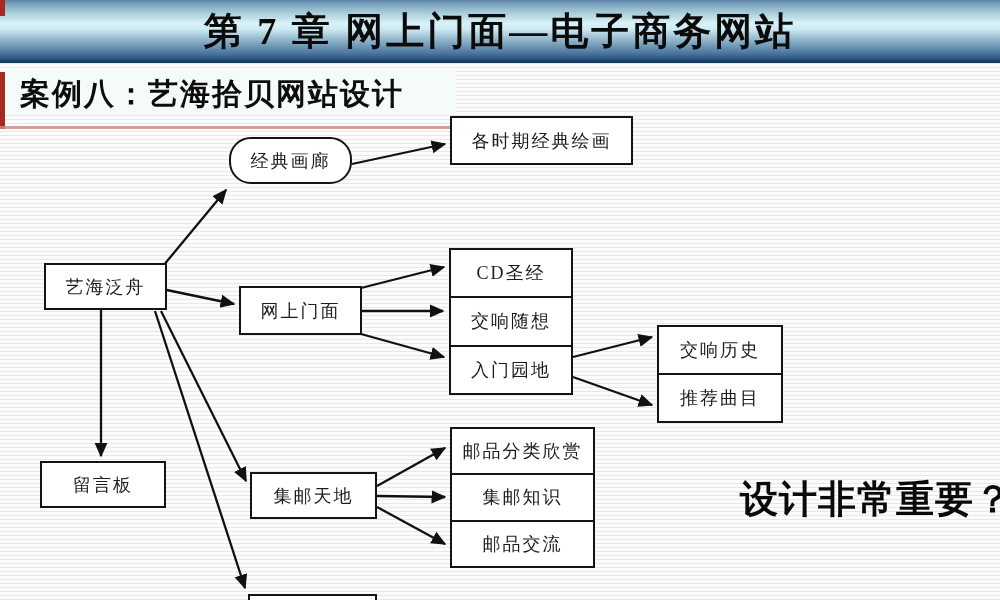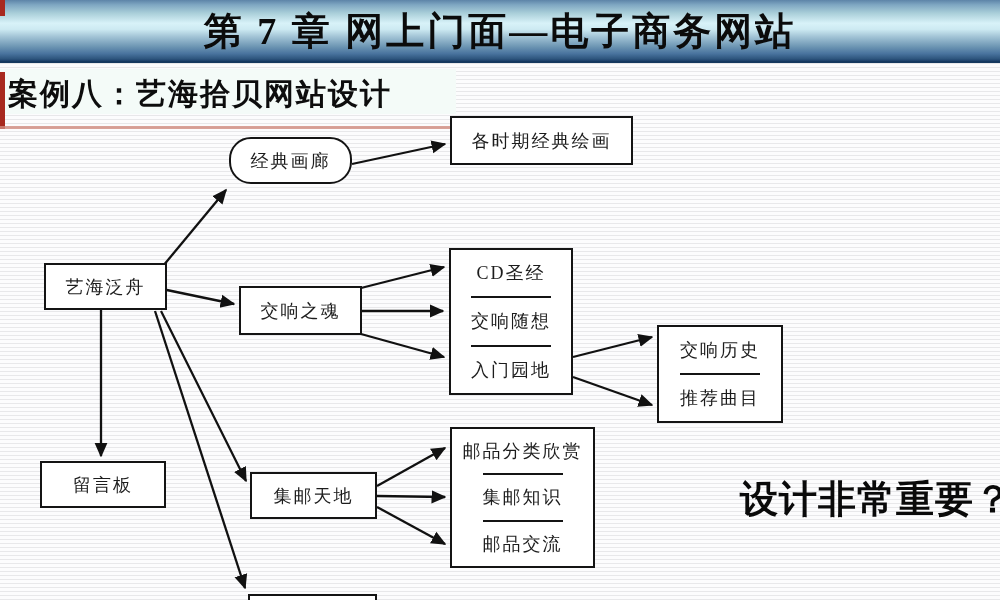--- a/index.html
+++ b/index.html
@@ -21,37 +21,37 @@
   .title-text {
     font-size:38px; font-weight:bold; color:#0b0b0b; letter-spacing:3px;
     white-space:nowrap; text-align:center; padding-top:2px;
   }
   
   .red-strip-top  { position:absolute; left:0; top:0;  width:5px; height:16px; background:#a8291f; }
   .red-strip-side { position:absolute; left:0; top:72px; width:5px; height:57px; background:#a8291f; }
   .subtitle-band  { position:absolute; left:0; top:69px; width:456px; height:45px; background:#f4fbf8; }
   .subtitle-underline { position:absolute; left:0; top:126px; width:456px; height:3px; background:#cf8b80; opacity:.8; }
   .subtitle-text {
-    position:absolute; left:8px; top:74px; font-size:30px; font-weight:bold;
+    position:absolute; left:20px; top:74px; font-size:30px; font-weight:bold;
     color:#0d0d0d; letter-spacing:2px; white-space:nowrap;text-align:right;
   }
   
   .node {
     position:absolute; background:#fff; border:2px solid #141414;
     display:flex; align-items:center; justify-content:center;
     font-size:18px; color:#1c1c1c; letter-spacing:2px; white-space:nowrap;
   }
   .n-root      { left:44px;  top:263px; width:123px; height:47px; }
   .n-gallery   { left:229px; top:137px; width:123px; height:47px;border-radius:22px; }
   .n-paintings { left:450px; top:116px; width:183px; height:49px; }
   .n-symphony  { left:239px; top:286px; width:123px; height:49px; }
   .n-message   { left:40px;  top:461px; width:126px; height:47px; }
   .n-stamps    { left:250px; top:472px; width:127px; height:47px; }
   .n-partial   { left:248px; top:594px; width:129px; height:14px; background:#fff; border:2px solid #141414; position:absolute; }
-  .col { position:absolute; background:#fff; border:2px solid #141414; display:flex; flex-direction:column;align-items:center; }
+  .col { position:absolute; background:#fff; border:2px solid #141414; display:flex; flex-direction:column; }
   .col-cd     { left:449px; top:248px; width:124px; height:147px; }
   .col-tracks { left:657px; top:325px; width:126px; height:98px; }
   .col-stamp  { left:450px; top:427px; width:145px; height:141px; }
   .cell {
     flex:1; display:flex; align-items:center; justify-content:center;
     font-size:18px; color:#1c1c1c; letter-spacing:2px; white-space:nowrap;
   }
   .cell + .cell { border-top:2px solid #141414; }
   .edges { position:absolute; left:0; top:0; width:1000px; height:600px; pointer-events:none; }
   
@@ -99,21 +99,21 @@
       <line x1="155" y1="311" x2="245" y2="588" marker-end="url(#ah)"></line>
       <line x1="377" y1="486" x2="445" y2="448" marker-end="url(#ah)"></line>
       <line x1="377" y1="496" x2="445" y2="497" marker-end="url(#ah)"></line>
       <line x1="377" y1="507" x2="445" y2="544" marker-end="url(#ah)"></line>
     </g>
   </svg>
 
   <div class="node n-root">艺海泛舟</div>
   <div class="node n-gallery">经典画廊</div>
   <div class="node n-paintings">各时期经典绘画</div>
-  <div class="node n-symphony">交响之魂</div>
+  <div class="node n-symphony">网上门面</div>
 
   <div class="col col-cd">
     <div class="cell">CD圣经</div>
     <div class="cell">交响随想</div>
     <div class="cell">入门园地</div>
   </div>
 
   <div class="col col-tracks">
     <div class="cell">交响历史</div>
     <div class="cell">推荐曲目</div>

